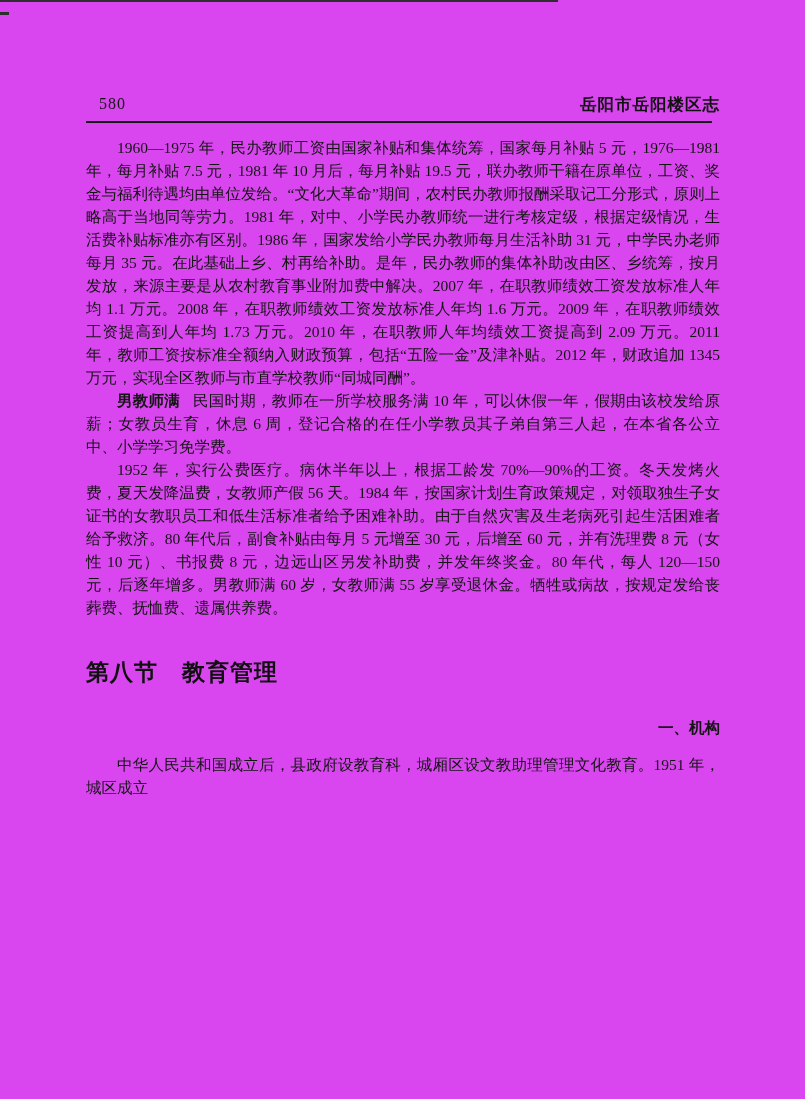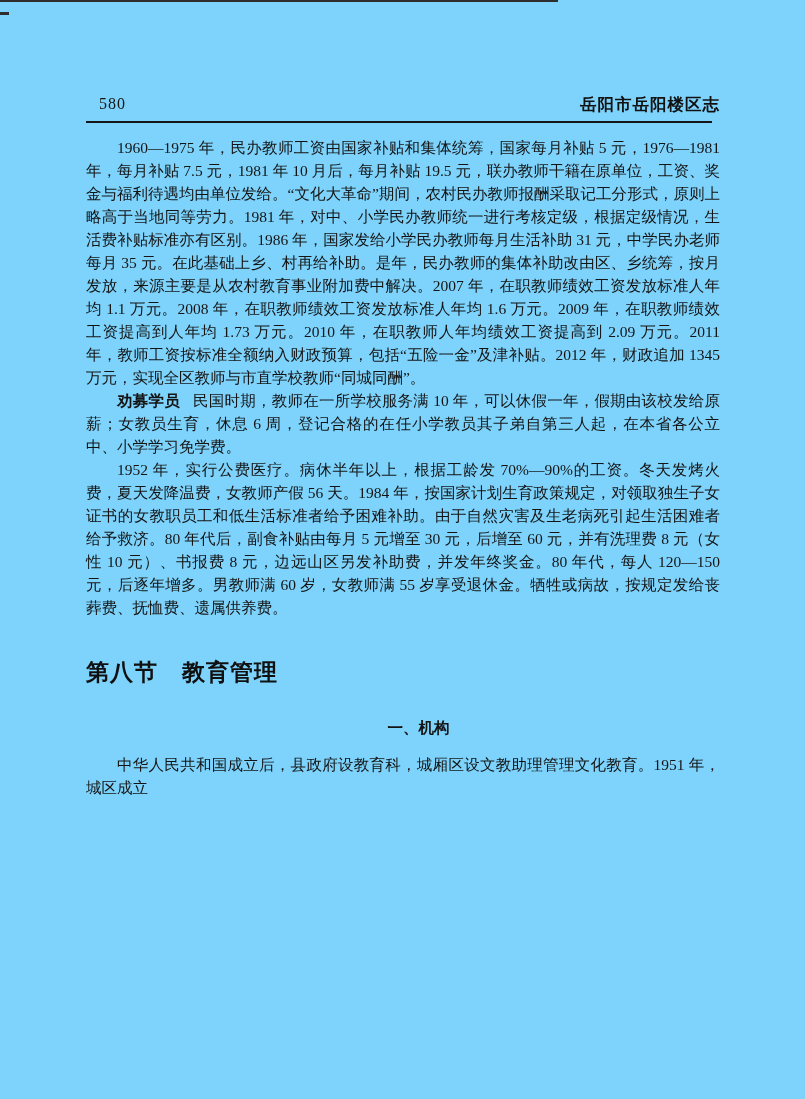--- a/index.html
+++ b/index.html
@@ -9,21 +9,21 @@
   }
   body {
     width: 805px;
     height: 1099px;
     position: relative;
     overflow: hidden;
   }
   .page {
     position: absolute;
     inset: 0;
-    background: #7dd3fc;
+    background: #d946ef;
     color: #141414;
   }
   
   .scan-artifact-top {
     position: absolute;
     top: 0; left: 0;
     width: 558px; height: 2px;
     background: #2e2e2e;
   }
   .scan-artifact-tick {
@@ -90,21 +90,21 @@
     font-family: "Liberation Sans", "DejaVu Sans", sans-serif;
     font-weight: bold;
     font-size: 23px;
     line-height: 30px;
     color: #101010;
     letter-spacing: 1px;
   }
   .subsection-heading {
     margin: 0 0 14px 0;
     text-indent: 2em;
-    text-align: center;
+    text-align: right;
     font-family: "Liberation Sans", "DejaVu Sans", sans-serif;
     font-weight: bold;
     font-size: 15.5px;
     line-height: 22px;
     color: #141414;
   }
 </style>
 </head>
 <body>
 
@@ -118,21 +118,21 @@
     <span class="running-title">岳阳市岳阳楼区志</span>
   </header>
 
   <div class="header-rule"></div>
 
   <main class="text-column">
 
 
     <p>1960—1975 年，民办教师工资由国家补贴和集体统筹，国家每月补贴 5 元，1976—1981 年，每月补贴 7.5 元，1981 年 10 月后，每月补贴 19.5 元，联办教师干籍在原单位，工资、奖金与福利待遇均由单位发给。“文化大革命”期间，农村民办教师报酬采取记工分形式，原则上略高于当地同等劳力。1981 年，对中、小学民办教师统一进行考核定级，根据定级情况，生活费补贴标准亦有区别。1986 年，国家发给小学民办教师每月生活补助 31 元，中学民办老师每月 35 元。在此基础上乡、村再给补助。是年，民办教师的集体补助改由区、乡统筹，按月发放，来源主要是从农村教育事业附加费中解决。2007 年，在职教师绩效工资发放标准人年均 1.1 万元。2008 年，在职教师绩效工资发放标准人年均 1.6 万元。2009 年，在职教师绩效工资提高到人年均 1.73 万元。2010 年，在职教师人年均绩效工资提高到 2.09 万元。2011 年，教师工资按标准全额纳入财政预算，包括“五险一金”及津补贴。2012 年，财政追加 1345 万元，实现全区教师与市直学校教师“同城同酬”。</p>
 
-    <p><span class="para-lead">劝募学员</span><span>民国时期，教师在一所学校服务满 10 年，可以休假一年，假期由该校发给原薪；女教员生育，休息 6 周，登记合格的在任小学教员其子弟自第三人起，在本省各公立中、小学学习免学费。</span></p>
+    <p><span class="para-lead">男教师满</span><span>民国时期，教师在一所学校服务满 10 年，可以休假一年，假期由该校发给原薪；女教员生育，休息 6 周，登记合格的在任小学教员其子弟自第三人起，在本省各公立中、小学学习免学费。</span></p>
 
     <p>1952 年，实行公费医疗。病休半年以上，根据工龄发 70%—90%的工资。冬天发烤火费，夏天发降温费，女教师产假 56 天。1984 年，按国家计划生育政策规定，对领取独生子女证书的女教职员工和低生活标准者给予困难补助。由于自然灾害及生老病死引起生活困难者给予救济。80 年代后，副食补贴由每月 5 元增至 30 元，后增至 60 元，并有洗理费 8 元（女性 10 元）、书报费 8 元，边远山区另发补助费，并发年终奖金。80 年代，每人 120—150 元，后逐年增多。男教师满 60 岁，女教师满 55 岁享受退休金。牺牲或病故，按规定发给丧葬费、抚恤费、遗属供养费。</p>
 
 
     <h2 class="section-heading">第八节　教育管理</h2>
 
     <h3 class="subsection-heading">一、机构</h3>
 
 
 

